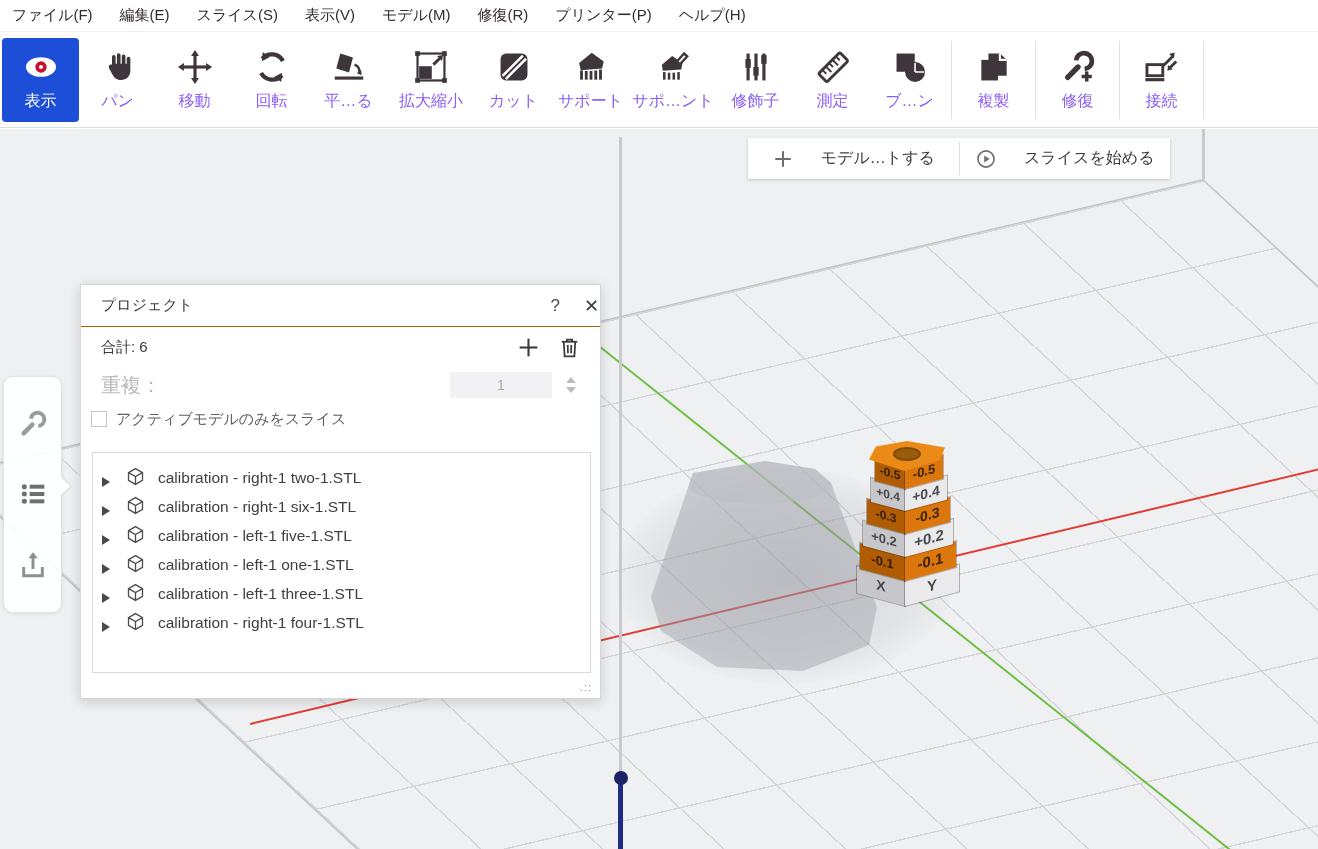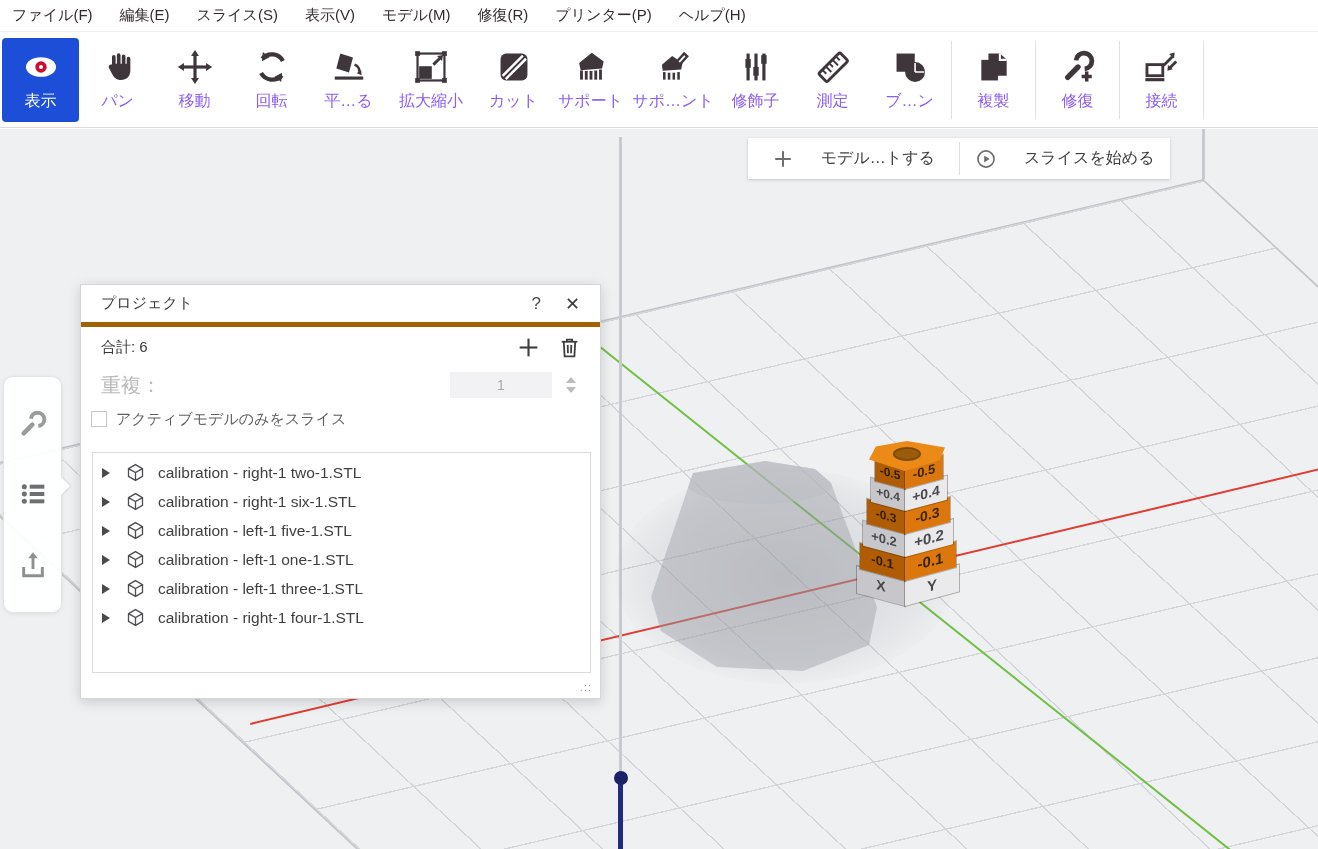--- a/index.html
+++ b/index.html
@@ -92,41 +92,41 @@
     border:1px solid #e3e3e5;border-radius:10px;z-index:21;box-shadow:0 1px 4px rgba(0,0,0,.08);
     display:flex;flex-direction:column;align-items:center;justify-content:space-around;padding:12px 0;}
   .side-strip svg{width:32px;height:32px;}
   .strip-notch{position:absolute;left:61px;top:348px;width:0;height:0;z-index:21;
     border-top:9px solid transparent;border-bottom:9px solid transparent;border-left:9px solid #fff;
     filter:drop-shadow(1px 0 1px rgba(0,0,0,.12));}
 
   
   .panel{position:absolute;left:80px;top:155px;width:521px;height:415px;background:#fff;z-index:20;
     border:1px solid #d6d6d8;box-shadow:0 3px 12px rgba(0,0,0,.16);}
-  .p-head{height:42px;display:flex;align-items:center;padding:0 20px 0 20px;border-bottom:5px solid #a16207;}
+  .p-head{height:42px;display:flex;align-items:center;padding:0 1px 0 20px;border-bottom:1px solid #a16207;}
   .p-title{font-size:15px;color:#3a3a3c;flex:1;}
   .p-help{font-size:17px;color:#4a4a4c;margin-right:24px;cursor:default;}
   .p-close{font-size:18px;color:#3e3e40;cursor:default;}
   .p-row{display:flex;align-items:center;padding:0 18px 0 20px;}
   .p-total{height:40px;}
   .p-total .lab{font-size:15px;color:#3a3a3c;flex:1;}
   .p-total svg{width:25px;height:25px;margin-left:16px;}
   .p-dup{height:36px;color:#b9b9bb;}
   .p-dup .lab{font-size:20px;flex:1;}
   .p-spin{width:102px;height:26px;background:#f2f2f4;display:flex;align-items:center;justify-content:center;
     font-size:14px;color:#a9a9ad;}
   .p-arrows{width:22px;height:26px;display:flex;flex-direction:column;align-items:center;justify-content:center;gap:4px;margin-left:8px;}
   .arr-up{width:0;height:0;border-left:5px solid transparent;border-right:5px solid transparent;border-bottom:6px solid #bcbcc0;}
   .arr-dn{width:0;height:0;border-left:5px solid transparent;border-right:5px solid transparent;border-top:6px solid #bcbcc0;}
   .p-check{height:32px;padding-left:10px;}
   .cbox{width:16px;height:16px;border:1px solid #c6c6c9;background:#fff;margin-right:9px;flex:none;}
   .p-check .lab{font-size:15px;color:#606063;}
   .p-list{position:absolute;left:11px;right:9px;top:167px;height:221px;border:1px solid #dadadc;
     background:#fff;overflow:hidden;padding-top:5px;}
-  .m-item{height:29px;display:flex;align-items:center;padding-left:9px;gap:6px;}
+  .m-item{height:29px;display:flex;align-items:flex-end;padding-left:9px;gap:6px;}
   .m-exp{width:0;height:0;border-top:5.5px solid transparent;border-bottom:5.5px solid transparent;
     border-left:8px solid #4a4a4c;margin-right:9px;flex:none;}
   .m-item svg{width:21px;height:21px;margin-right:6px;flex:none;}
   .m-name{font-size:15.5px;color:#3f3f42;white-space:nowrap;}
   .p-grip{position:absolute;right:8px;bottom:5px;font-size:11px;color:#9a9a9c;letter-spacing:1px;cursor:default;}
 </style>
 </head>
 <body>
 
 <div class="app">

